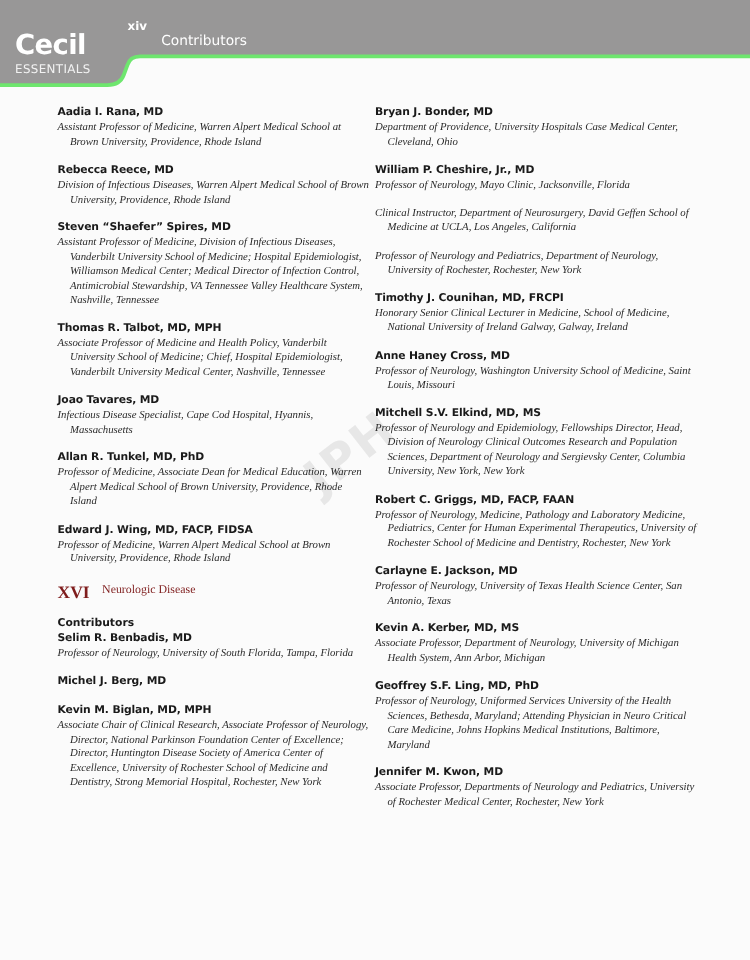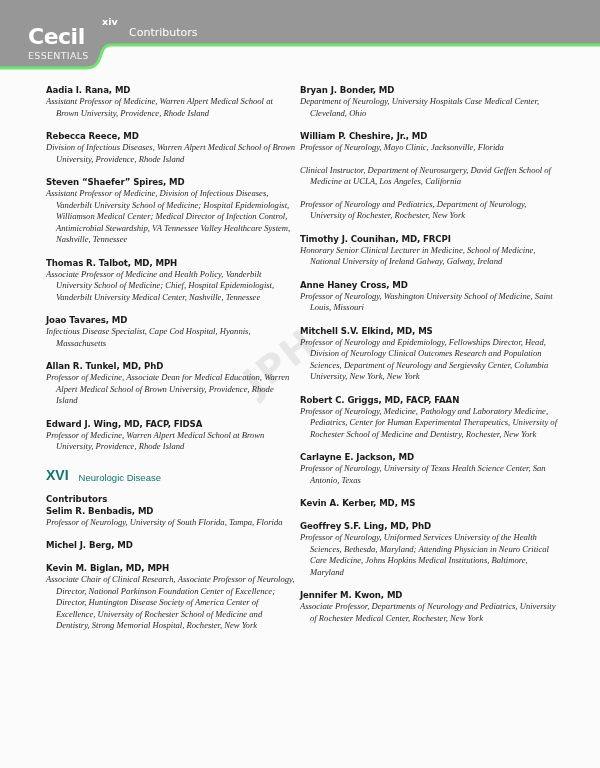--- a/index.html
+++ b/index.html
@@ -1,35 +1,35 @@
 <!DOCTYPE html>
 <html><head>
   <meta charset="utf-8">
   <style>
     * { margin: 0; padding: 0; box-sizing: border-box; }
     html, body { width: 600px; height: 768px; overflow: hidden; background: #fbfbfb; }
     body { position: relative; font-family: "Liberation Serif", serif; color: #222; }
 
     .header { position: absolute; left: 0; top: 0; width: 600px; height: 72px; }
     .header-bg { position: absolute; left: 0; top: 0; width: 600px; height: 72px; }
-    .logo { position: absolute; left: 28px; top: 26px; color: #fff; }
+    .logo { position: absolute; left: 12px; top: 26px; color: #fff; }
     .logo-word { font-family: "DejaVu Sans", sans-serif; font-weight: bold; font-size: 22px; letter-spacing: -0.5px; line-height: 22px; }
     .logo-sub { font-family: "DejaVu Sans", sans-serif; font-size: 9.5px; letter-spacing: 0.3px; margin-top: 2px; color: #f2f2f2; text-align: center; }
     .page-num { position: absolute; left: 102px; top: 16px; color: #fff; font-family: "DejaVu Sans", sans-serif; font-weight: bold; font-size: 9.5px; }
     .page-title { position: absolute; left: 129px; top: 26px; color: #fff; font-family: "DejaVu Sans", sans-serif; font-size: 11px; }
 
     .col { position: absolute; top: 84px; }
     .col-left { left: 46px; width: 250px; }
     .col-right { left: 300px; width: 262px; }
 
     .entry { margin-bottom: 11px; }
     .name { font-family: "DejaVu Sans", sans-serif; font-size: 8.6px; font-weight: bold; color: #1a1a1a; line-height: 12px; letter-spacing: -0.1px; }
     .aff { font-size: 8.6px; line-height: 11.5px; color: #2a2a2a; padding-left: 10px; text-indent: -10px; font-style: italic; }
 
-    .section { margin-top: 14px; margin-bottom: 10px; color: #0f766e; font-family: Liberation Sans, sans-serif; display: flex; align-items: flex-end; }
+    .section { margin-top: 14px; margin-bottom: 10px; color: #7f1d1d; font-family: Liberation Serif, serif; display: flex; align-items: flex-start; }
     .section-num { font-weight: bold; font-size: 14px; margin-right: 10px; }
     .section-title { font-size: 9.5px; }
     .sub-heading { font-family: "DejaVu Sans", sans-serif; font-size: 8.6px; font-weight: bold; color: #1a1a1a; line-height: 12px; }
 
     .watermark { position: absolute; left: 240px; top: 340px; font-family: "DejaVu Sans", sans-serif; font-size: 38px; font-weight: bold; color: rgba(180,180,180,0.28); transform: rotate(-38deg); letter-spacing: 2px; pointer-events: none; }
   </style>
 </head>
 <body>
 
 <div class="header">
@@ -92,21 +92,21 @@
   </div>
   <div class="entry">
     <div class="name">Kevin M. Biglan, MD, MPH</div>
     <div class="aff">Associate Chair of Clinical Research, Associate Professor of Neurology, Director, National Parkinson Foundation Center of Excellence; Director, Huntington Disease Society of America Center of Excellence, University of Rochester School of Medicine and Dentistry, Strong Memorial Hospital, Rochester, New York</div>
   </div>
 </div>
 
 <div class="col col-right">
   <div class="entry">
     <div class="name">Bryan J. Bonder, MD</div>
-    <div class="aff">Department of Neurology, University Hospitals Case Medical Center, Cleveland, Ohio</div>
+    <div class="aff">Department of Providence, University Hospitals Case Medical Center, Cleveland, Ohio</div>
   </div>
   <div class="entry">
     <div class="name">William P. Cheshire, Jr., MD</div>
     <div class="aff">Professor of Neurology, Mayo Clinic, Jacksonville, Florida</div>
   </div>
   <div class="entry">
     <div class="aff">Clinical Instructor, Department of Neurosurgery, David Geffen School of Medicine at UCLA, Los Angeles, California</div>
   </div>
   <div class="entry">
     <div class="aff">Professor of Neurology and Pediatrics, Department of Neurology, University of Rochester, Rochester, New York</div>
@@ -126,20 +126,21 @@
   <div class="entry">
     <div class="name">Robert C. Griggs, MD, FACP, FAAN</div>
     <div class="aff">Professor of Neurology, Medicine, Pathology and Laboratory Medicine, Pediatrics, Center for Human Experimental Therapeutics, University of Rochester School of Medicine and Dentistry, Rochester, New York</div>
   </div>
   <div class="entry">
     <div class="name">Carlayne E. Jackson, MD</div>
     <div class="aff">Professor of Neurology, University of Texas Health Science Center, San Antonio, Texas</div>
   </div>
   <div class="entry">
     <div class="name">Kevin A. Kerber, MD, MS</div>
+    <div class="aff">Associate Professor, Department of Neurology, University of Michigan Health System, Ann Arbor, Michigan</div>
   </div>
   <div class="entry">
     <div class="name">Geoffrey S.F. Ling, MD, PhD</div>
     <div class="aff">Professor of Neurology, Uniformed Services University of the Health Sciences, Bethesda, Maryland; Attending Physician in Neuro Critical Care Medicine, Johns Hopkins Medical Institutions, Baltimore, Maryland</div>
   </div>
   <div class="entry">
     <div class="name">Jennifer M. Kwon, MD</div>
     <div class="aff">Associate Professor, Departments of Neurology and Pediatrics, University of Rochester Medical Center, Rochester, New York</div>
   </div>
 </div>

